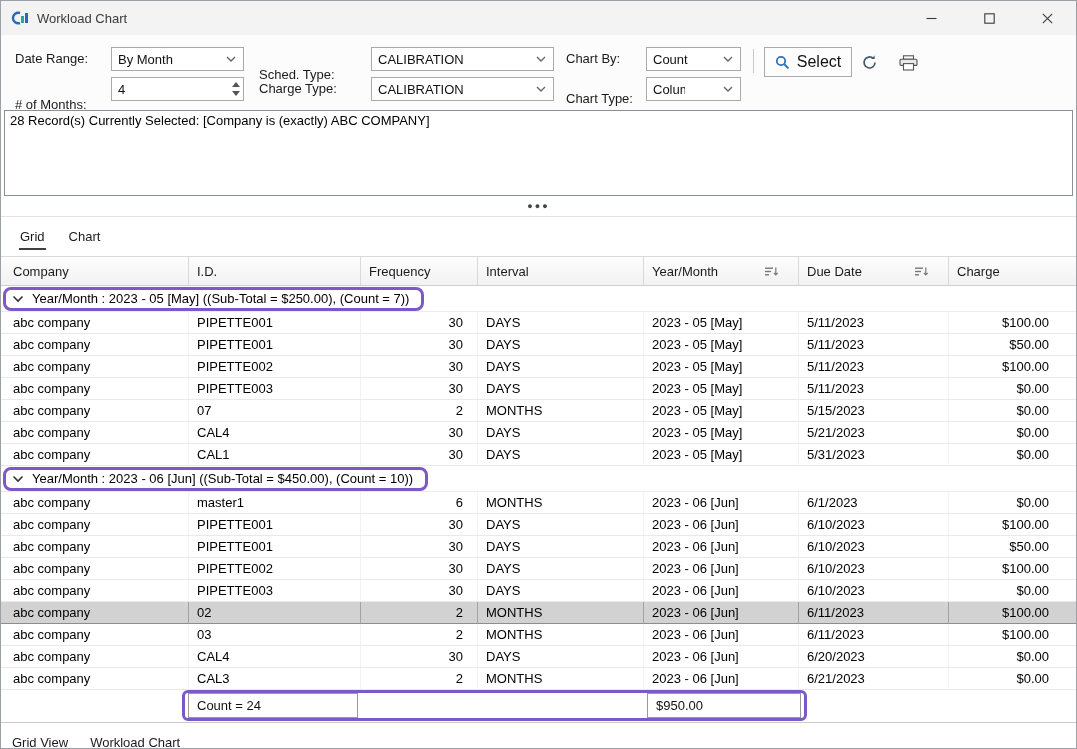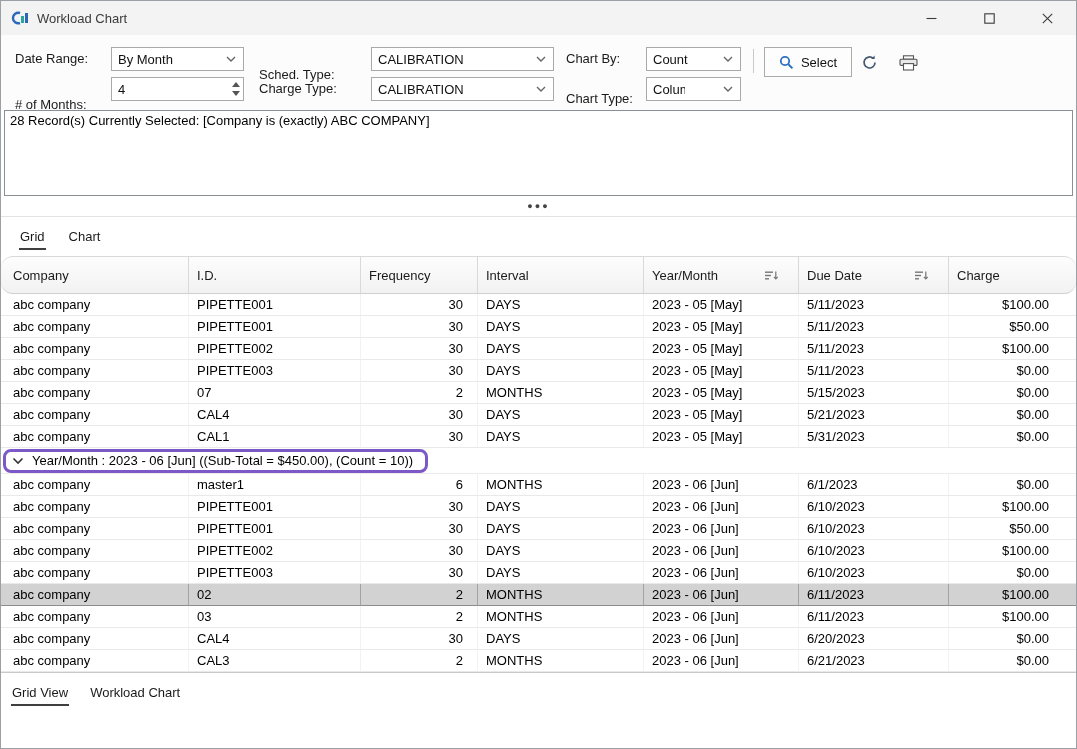--- a/index.html
+++ b/index.html
@@ -33,21 +33,21 @@
   .spinbox {
     position:absolute; height:24px; background:#fff; border:1px solid #a9a9a9;
     display:flex; align-items:center; justify-content:space-between; padding:0 3px 0 6px;
   }
   .spin-arrows { display:flex; flex-direction:column; gap:4px; align-items:center; }
   .tri-up { width:0; height:0; border-left:4px solid transparent; border-right:4px solid transparent; border-bottom:5px solid #555; }
   .tri-down { width:0; height:0; border-left:4px solid transparent; border-right:4px solid transparent; border-top:5px solid #555; }
   .vsep { position:absolute; width:1px; background:#c9c9c9; }
   .select-btn {
     position:absolute; height:30px; background:#fdfdfd; border:1px solid #ababab;
-    display:flex; align-items:center; justify-content:center; gap:7px; font-size:13px; color:#111;
+    display:flex; align-items:center; justify-content:center; gap:7px; font-size:16px; color:#111;
   }
   .icon-btn { position:absolute; background:transparent; border:none; padding:0; display:flex; }
 
   
   .summary-box {
     margin:0 3px; height:86px; background:#fff; border:1px solid #8a8f94;
     padding:2px 5px; color:#000; overflow:hidden;
   }
 
   
@@ -56,22 +56,22 @@
 
   
   .view-tabs { height:40px; border-top:1px solid #e3e3e3; background:#fff; display:flex; align-items:center; padding-left:18px; gap:22px; }
   .vtab span { padding:0 1px 4px 1px; color:#1a1a1a; }
   .vtab.active span { border-bottom:2px solid #3f3f3f;text-align:right; }
 
   
   .grid { background:#fff; }
   .grid-header {
     display:grid; grid-template-columns:188px 172px 117px 166px 155px 150px 129px;
-    height:38px; background:linear-gradient(#fdfdfd,#f2f2f2);
-    border-top:1px solid #d9d9d9; border-bottom:1px solid #cfcfcf;border-radius:12px;
+    height:30px; background:linear-gradient(#fdfdfd,#f2f2f2);
+    border-top:1px solid #d9d9d9; border-bottom:1px solid #cfcfcf;
   }
   .hcell {
     display:flex; align-items:center; justify-content:space-between;
     padding:0 8px; border-right:1px solid #d9d9d9; color:#1a1a1a; white-space:nowrap; overflow:hidden;
   }
   .hcell:first-child { padding-left:12px; }
   .hcell .sort-icon { display:flex; margin-right:12px; }
 
   .group-row { height:26px; display:flex; align-items:center; background:#fff; border-bottom:1px solid #ececec; }
   .group-highlight {
@@ -279,20 +279,30 @@
               <rect x="0" y="8.1" width="4" height="1.4" fill="#777"></rect>
               <path d="M10.8 1.5 V8.6 M8.9 6.9 L10.8 8.9 L12.7 6.9" stroke="#777" stroke-width="1.2" fill="none"></path>
             </svg>
           </span>
         </div>
         <div class="hcell">
           <span>Charge</span>
         </div>
       </div>
     <div class="grid-body">
+        <div class="group-row">
+          <span class="group-highlight">
+            <span class="chev">
+              <svg width="12" height="8" viewBox="0 0 12 8">
+                <path d="M1.5 1.5 L6 6 L10.5 1.5" stroke="#333" stroke-width="1.6" fill="none"></path>
+              </svg>
+            </span>
+            <span class="group-label">Year/Month : 2023 - 05 [May] ((Sub-Total = $250.00), (Count = 7))</span>
+          </span>
+        </div>
         <div class="data-row">
           <div class="cell left c-company">abc company</div>
           <div class="cell left c-id">PIPETTE001</div>
           <div class="cell right c-frequency">30</div>
           <div class="cell left c-interval">DAYS</div>
           <div class="cell left c-year-month">2023 - 05 [May]</div>
           <div class="cell left c-due-date">5/11/2023</div>
           <div class="cell right c-charge">$100.00</div>
         </div>
         <div class="data-row">
@@ -434,20 +444,29 @@
         <div class="data-row">
           <div class="cell left c-company">abc company</div>
           <div class="cell left c-id">CAL3</div>
           <div class="cell right c-frequency">2</div>
           <div class="cell left c-interval">MONTHS</div>
           <div class="cell left c-year-month">2023 - 06 [Jun]</div>
           <div class="cell left c-due-date">6/21/2023</div>
           <div class="cell right c-charge">$0.00</div>
         </div>
       </div>
+    <div class="grid-footer">
+      <div class="footer-box count-box">
+        <span>Count = 24</span>
+      </div>
+      <div class="footer-box total-box">
+        <span>$950.00</span>
+      </div>
+      <div class="footer-annotation"></div>
+    </div>
   </div>
 
   <div class="bottom-tabs">
     <div class="btab active"><span>Grid View</span></div>
     <div class="btab"><span>Workload Chart</span></div>
   </div>
 
 </div>
 
 </body></html>

